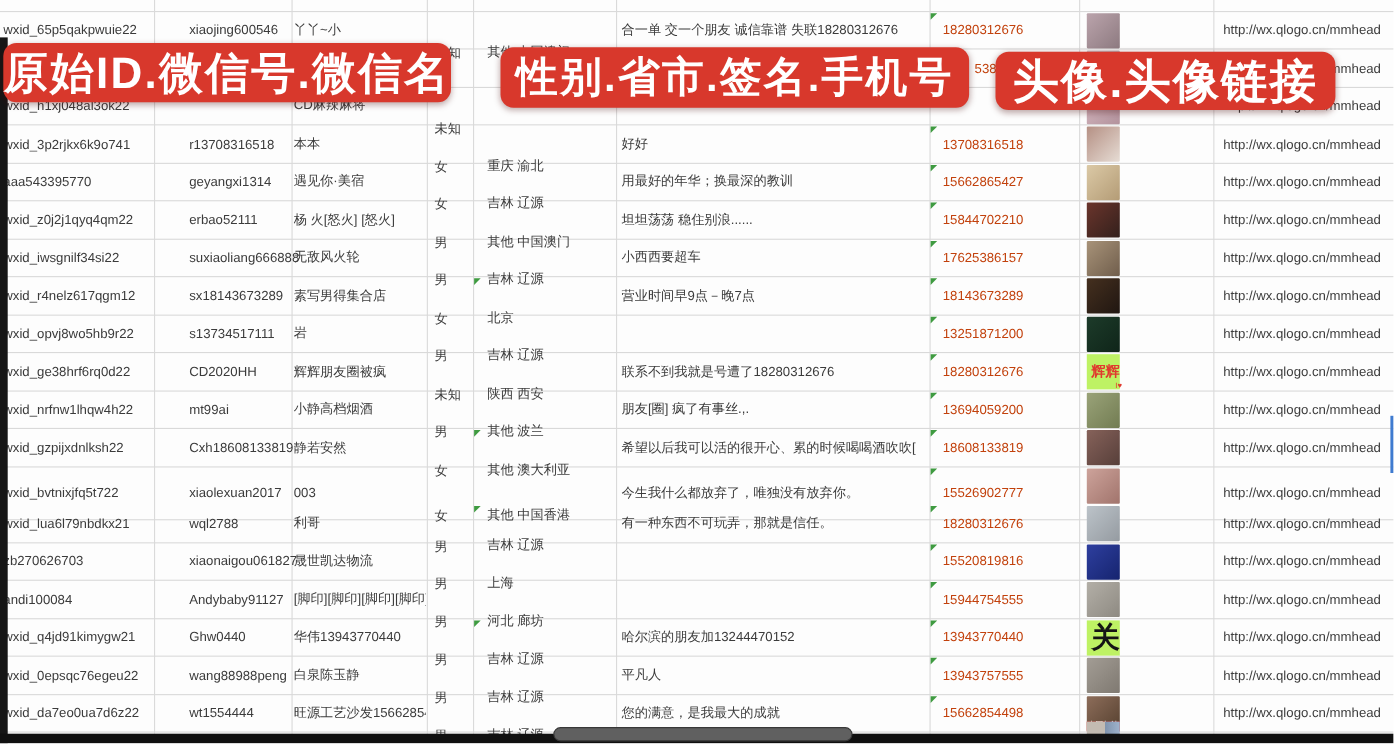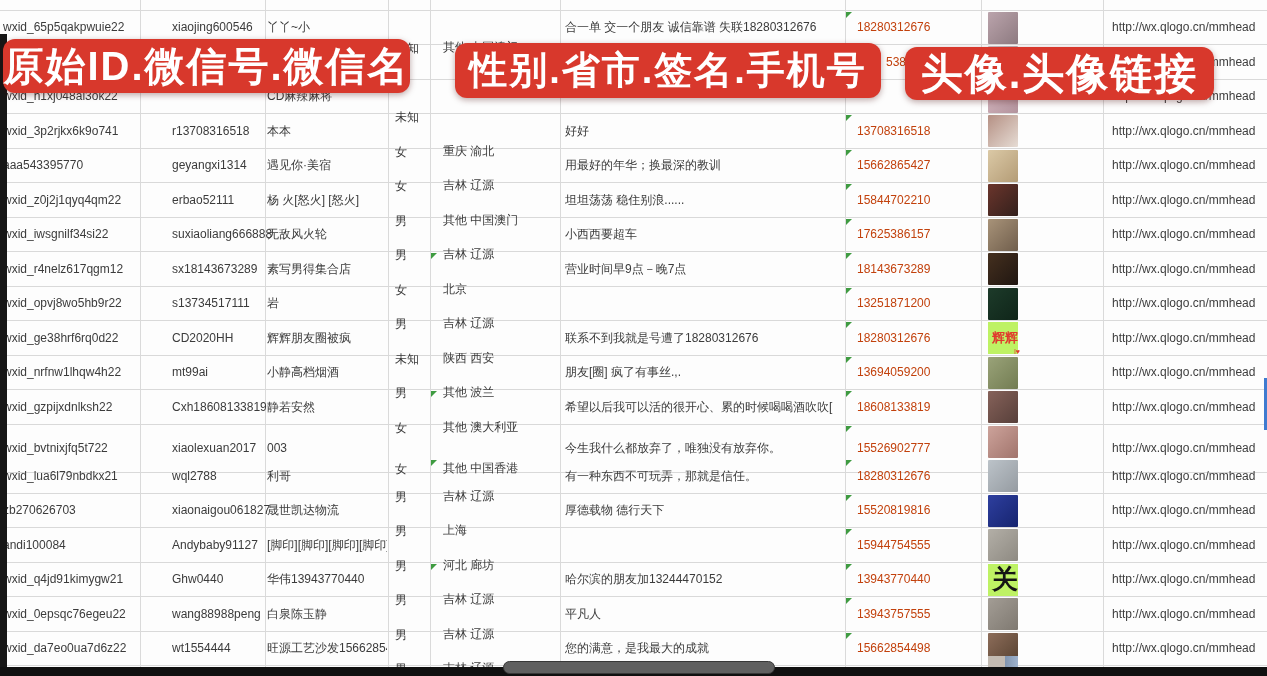--- a/index.html
+++ b/index.html
@@ -230,21 +230,20 @@
         <div class="tri tri-phone"></div>
         <div class="tri tri-region"></div>
         <div class="avatar photo" style="background: linear-gradient(135deg, rgb(188, 195, 201), rgb(149, 155, 161));"></div>
       </div>
       <div class="row" style="top: 493.5px; height: 34.5px;">
         <div class="cell c-wxid">zb270626703</div>
         <div class="cell c-account">xiaonaigou061827</div>
         <div class="cell c-name">晟世凯达物流</div>
         <div class="cell c-gender">男</div>
         <div class="cell c-region">上海</div>
-        <div class="cell c-sign">厚德载物 德行天下</div>
         <div class="cell c-phone">15520819816</div>
         <div class="cell c-url">http://wx.qlogo.cn/mmhead</div>
         <div class="tri tri-phone"></div>
         <div class="avatar photo" style="background: linear-gradient(135deg, rgb(46, 63, 159), rgb(22, 36, 111));"></div>
       </div>
       <div class="row" style="top: 528px; height: 34.5px;">
         <div class="cell c-wxid">andi100084</div>
         <div class="cell c-account">Andybaby91127</div>
         <div class="cell c-name">[脚印][脚印][脚印][脚印]</div>
         <div class="cell c-gender">男</div>

